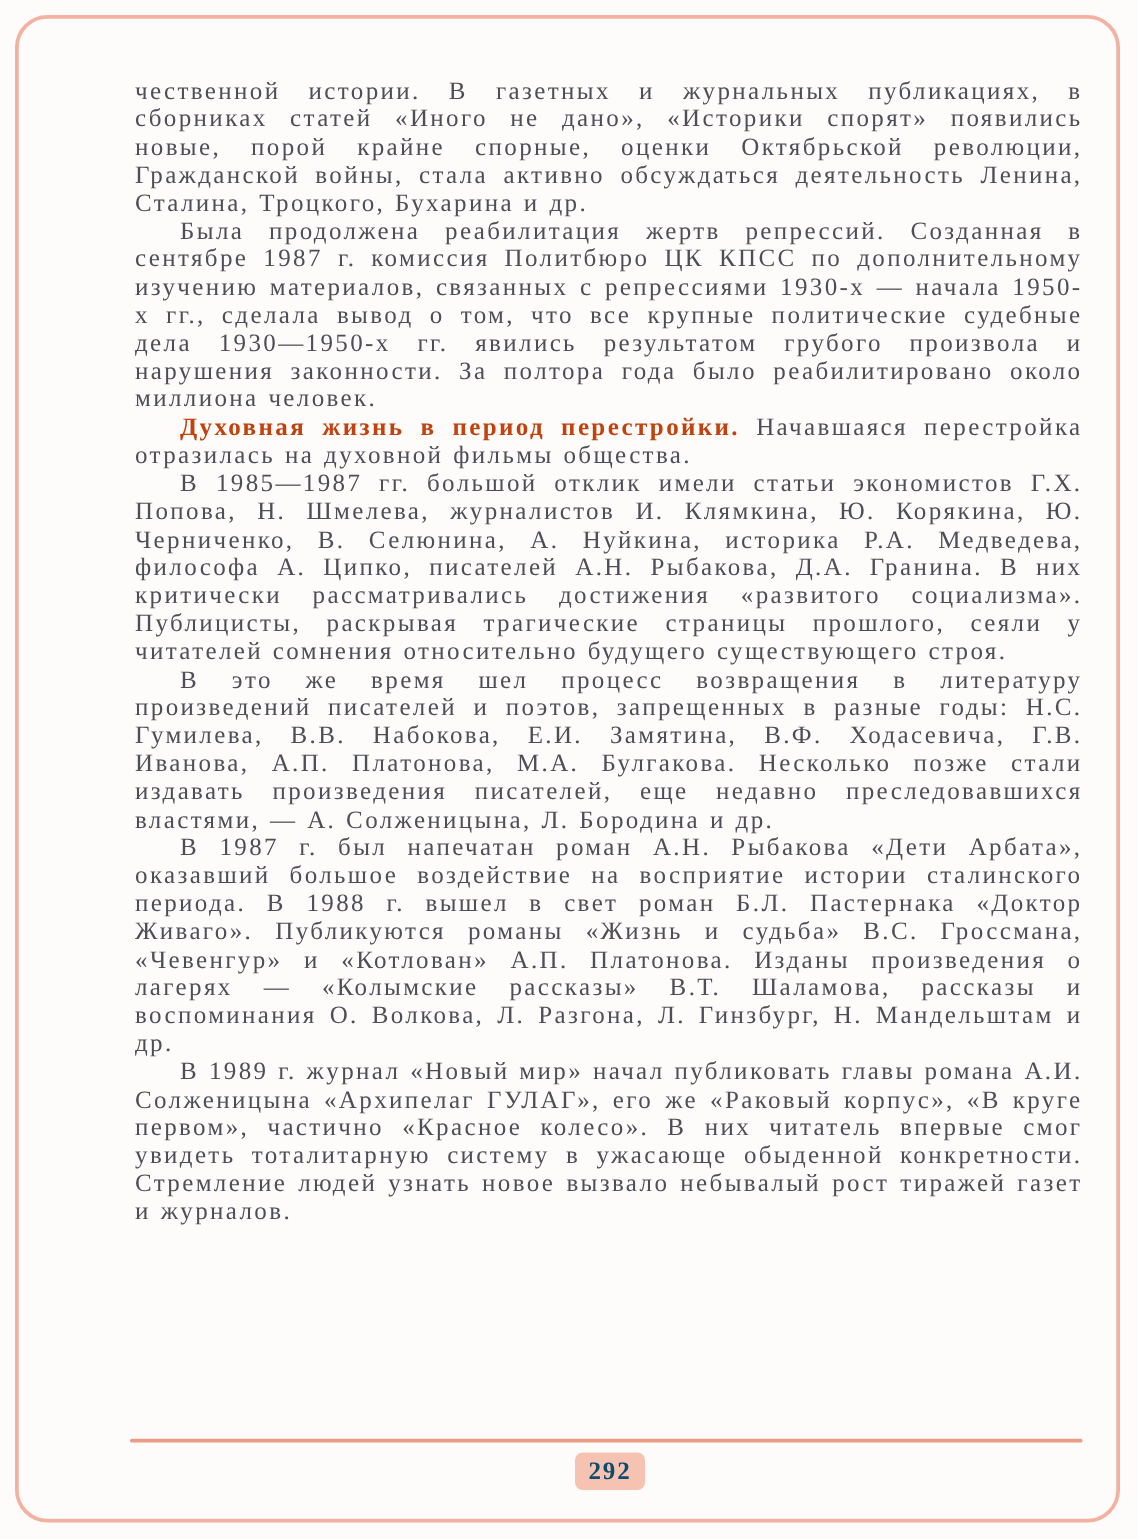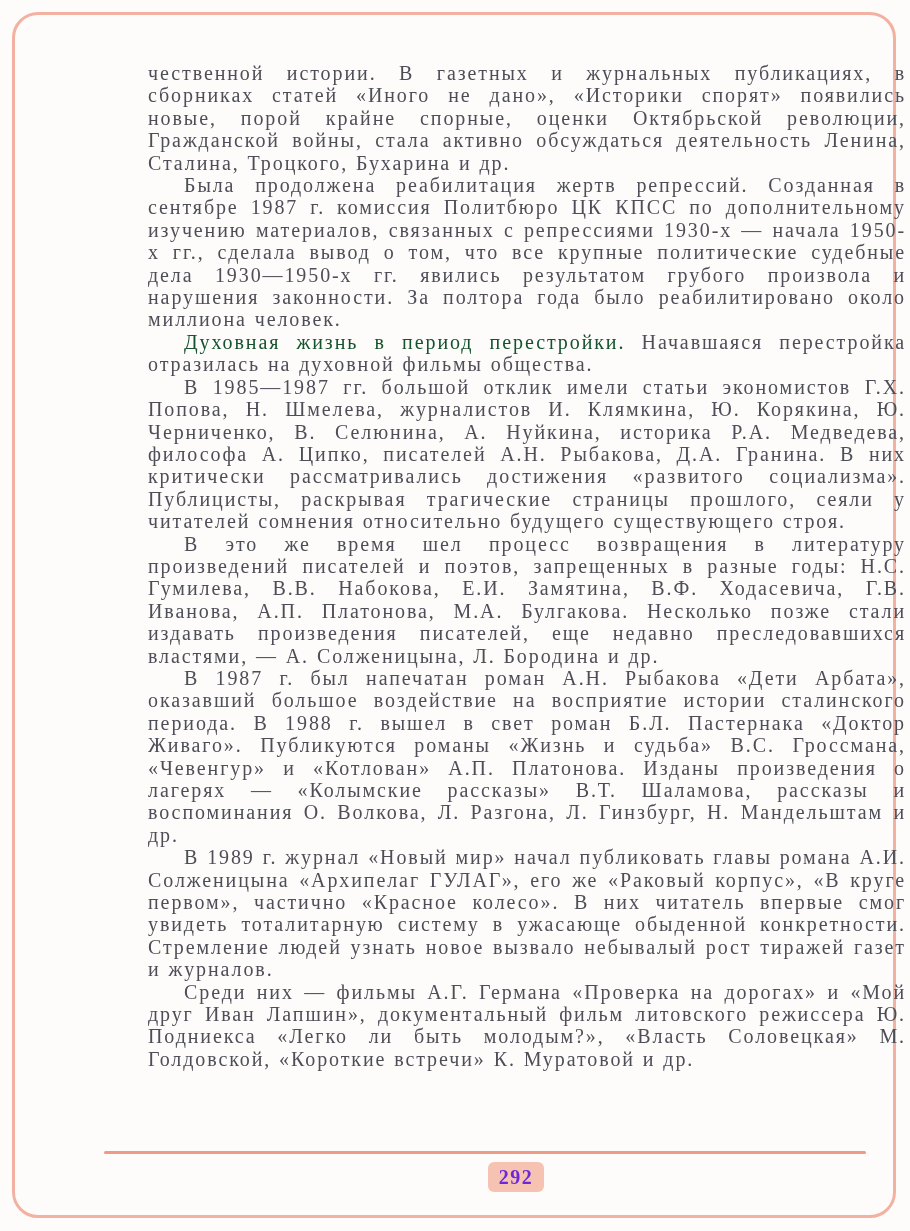--- a/index.html
+++ b/index.html
@@ -29,32 +29,31 @@
       position: absolute;
       left: 108px;
       top: 62px;
       width: 758px;
       color: #4e4e58;
       font-size: 20px;
       line-height: 22.4px;
       letter-spacing: 1.9px;
       word-spacing: 1px;
       text-align: justify;
-      margin-left: 40px;
     }
     .para {
       margin: 0;
       text-indent: 36px;
     }
     .para.no-indent {
       text-indent: 0;
     }
     .para b {
-      font-weight: normal;
-      color: #14532d;
+      font-weight: bold;
+      color: #c2410c;
     }
     .footer-rule {
       position: absolute;
       left: 104px;
       top: 1151px;
       width: 762px;
       height: 3px;
       background: #ee9b86;
       border-radius: 2px;
     }
@@ -65,34 +64,32 @@
       width: 56px;
       height: 30px;
       background: #f6c3b2;
       border-radius: 6px;
       display: flex;
       align-items: center;
       justify-content: center;
       font-size: 20px;
       font-weight: bold;
       letter-spacing: 1.5px;
-      color: #6d28d9;
-      margin-left: 28px;
+      color: #0c4a6e;
     }
   </style>
 </head>
 <body>
 
 <div class="page-frame"></div>
 
 <div class="text-block">
   <p class="para no-indent">чественной истории. В газетных и журнальных публикациях, в сборниках статей «Иного не дано», «Историки спорят» появились новые, порой крайне спорные, оценки Октябрьской революции, Гражданской войны, стала активно обсуждаться деятельность Ленина, Сталина, Троцкого, Бухарина и др.</p>
   <p class="para">Была продолжена реабилитация жертв репрессий. Созданная в сентябре 1987 г. комиссия Политбюро ЦК КПСС по дополнительному изучению материалов, связанных с репрессиями 1930-х — начала 1950-х гг., сделала вывод о том, что все крупные политические судебные дела 1930—1950-х гг. явились результатом грубого произвола и нарушения законности. За полтора года было реабилитировано около миллиона человек.</p>
   <p class="para"><b>Духовная жизнь в период перестройки.</b><span> Начавшаяся перестройка отразилась на духовной фильмы общества.</span></p>
   <p class="para">В 1985—1987 гг. большой отклик имели статьи экономистов Г.Х. Попова, Н. Шмелева, журналистов И. Клямкина, Ю. Корякина, Ю. Черниченко, В. Селюнина, А. Нуйкина, историка Р.А. Медведева, философа А. Ципко, писателей А.Н. Рыбакова, Д.А. Гранина. В них критически рассматривались достижения «развитого социализма». Публицисты, раскрывая трагические страницы прошлого, сеяли у читателей сомнения относительно будущего существующего строя.</p>
   <p class="para">В это же время шел процесс возвращения в литературу произведений писателей и поэтов, запрещенных в разные годы: Н.С. Гумилева, В.В. Набокова, Е.И. Замятина, В.Ф. Ходасевича, Г.В. Иванова, А.П. Платонова, М.А. Булгакова. Несколько позже стали издавать произведения писателей, еще недавно преследовавшихся властями, — А. Солженицына, Л. Бородина и др.</p>
   <p class="para">В 1987 г. был напечатан роман А.Н. Рыбакова «Дети Арбата», оказавший большое воздействие на восприятие истории сталинского периода. В 1988 г. вышел в свет роман Б.Л. Пастернака «Доктор Живаго». Публикуются романы «Жизнь и судьба» В.С. Гроссмана, «Чевенгур» и «Котлован» А.П. Платонова. Изданы произведения о лагерях — «Колымские рассказы» В.Т. Шаламова, рассказы и воспоминания О. Волкова, Л. Разгона, Л. Гинзбург, Н. Мандельштам и др.</p>
   <p class="para">В 1989 г. журнал «Новый мир» начал публиковать главы романа А.И. Солженицына «Архипелаг ГУЛАГ», его же «Раковый корпус», «В круге первом», частично «Красное колесо». В них читатель впервые смог увидеть тоталитарную систему в ужасающе обыденной конкретности. Стремление людей узнать новое вызвало небывалый рост тиражей газет и журналов.</p>
-  <p class="para">Среди них — фильмы А.Г. Германа «Проверка на дорогах» и «Мой друг Иван Лапшин», документальный фильм литовского режиссера Ю. Подниекса «Легко ли быть молодым?», «Власть Соловецкая» М. Голдовской, «Короткие встречи» К. Муратовой и др.</p>
 </div>
 
 <div class="footer-rule"></div>
 <div class="page-number-badge">292</div>
 
 </body></html>

